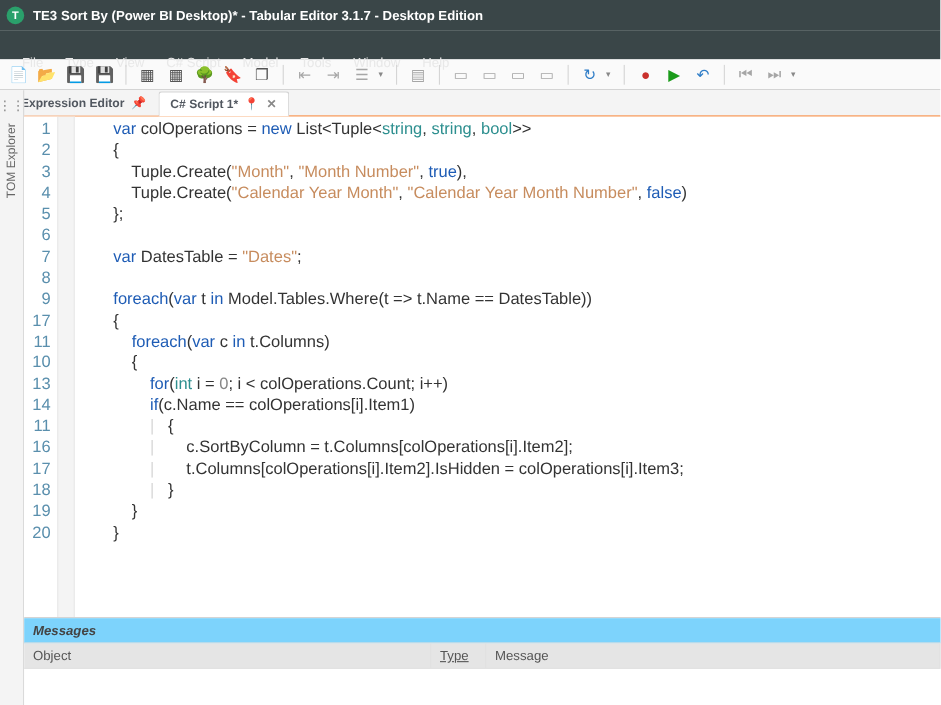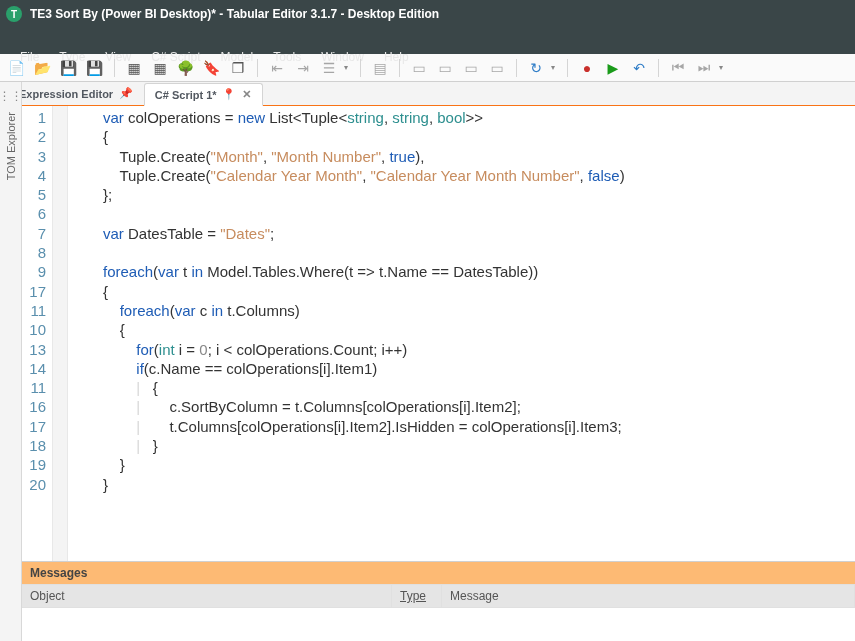--- a/index.html
+++ b/index.html
@@ -33,21 +33,21 @@
 .gutter { background: #fff; border-right: none; width: 30px; text-align: right; padding: 2px 6px 2px 2px; color: #5a8fad; user-select: none; }
 .vbar { width: 16px; background: #f4f4f4; border-right: 1px solid #e8e8e8; border-left: 1px solid #e8e8e8;}
 .code { flex: 1; padding: 2px 8px; white-space: pre; color: #333; overflow: hidden; margin-left: 27px; }
 .kw { color: #1e5cb5; }
 .type { color: #2d8f8f; }
 .str { color: #c78c5e; }
 .num { color: #888; }
 .ind-guide { color:#d8d8d8; }
 
 .messages-pane { position: absolute; left: 22px; right: 0; bottom: 0; height: 80px; border-top: 1px solid #d0d0d0; background: #fff; display: flex; flex-direction: column; }
-.messages-header { font-size: 12px; font-weight: 600; padding: 4px 8px; color:#444; border-bottom: 1px solid #e0e0e0; background:#fdba74;}
+.messages-header { font-size: 12px; font-weight: 600; padding: 4px 8px; color:#444; border-bottom: 1px solid #e0e0e0; background:#7dd3fc;font-style:italic;}
 .messages-cols { display: flex; border-bottom: 1px solid #e0e0e0; background: #e5e5e5; font-size: 12px; color:#555;}
 .messages-cols .col { padding: 4px 8px; border-right: 1px solid #e0e0e0; }
 .col-obj { width: 370px; }
 .col-type { width: 50px; text-decoration: underline; }
 .col-msg { flex: 1; }
 </style>
 </head>
 <body>
 
 <div class="titlebar">

